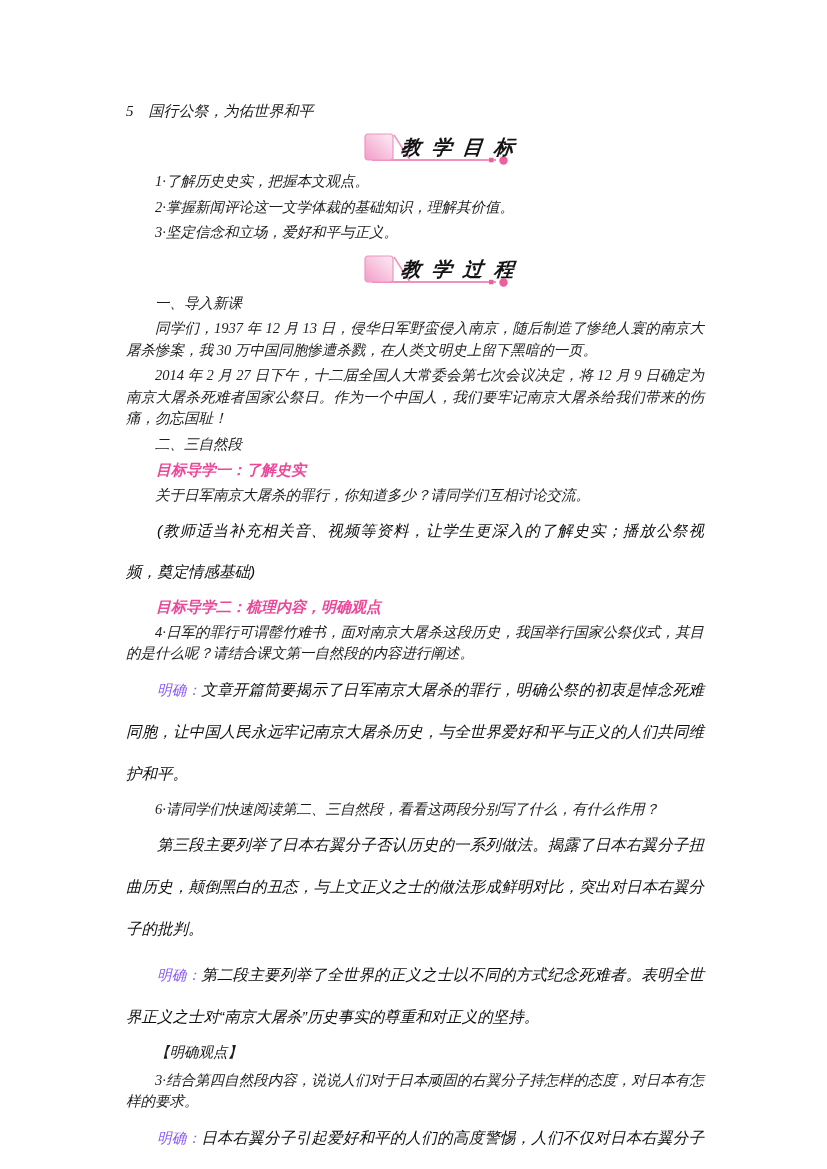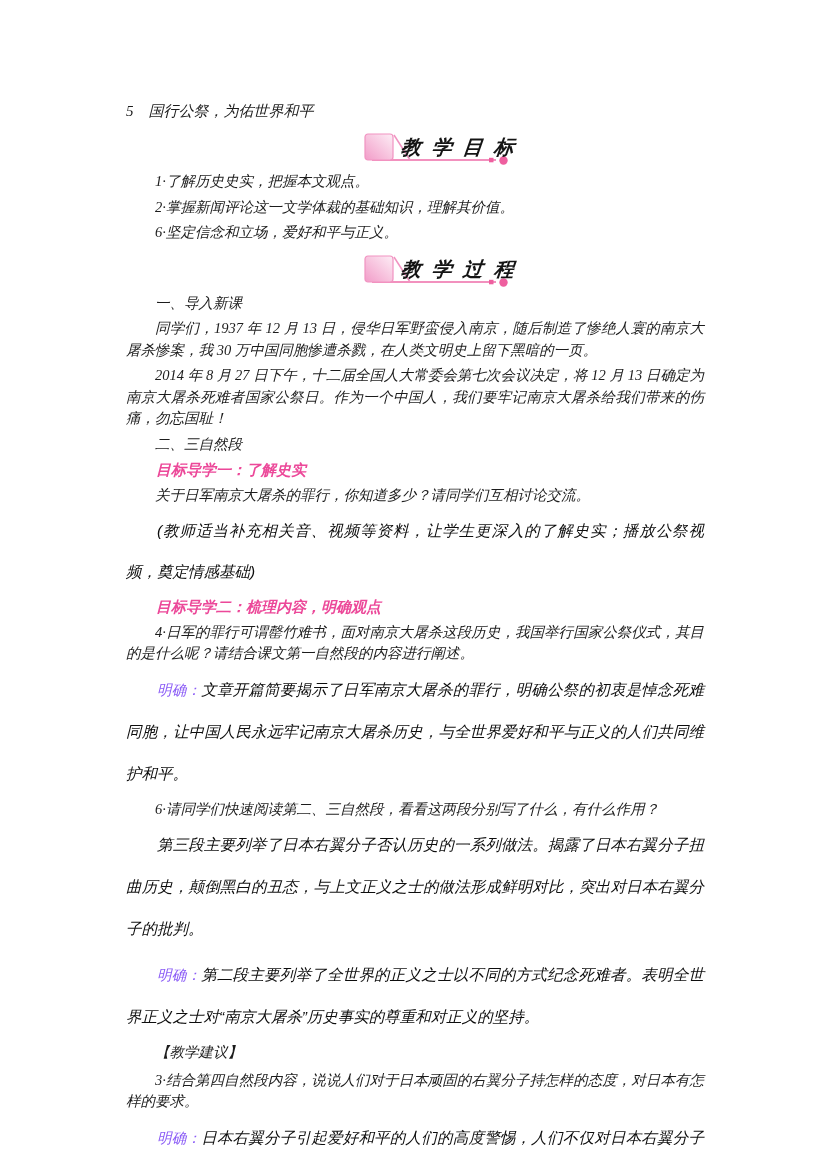--- a/index.html
+++ b/index.html
@@ -67,21 +67,21 @@
         <rect x="1" y="1" width="28" height="26" rx="3" fill="url(#pinkGrad1)" stroke="#f193c1" stroke-width="1.2"></rect>
         <rect x="125" y="24.8" width="4.5" height="4.5" fill="#ee5f9f"></rect>
         <circle cx="139.5" cy="27.5" r="4.2" fill="#ee5f9f"></circle>
       </svg>
       <span class="banner-text">教 学 目 标</span>
     </div>
 
     <div class="mt3">
       <p class="serif indent">1·了解历史史实，把握本文观点。</p>
       <p class="serif indent">2·掌握新闻评论这一文学体裁的基础知识，理解其价值。</p>
-      <p class="serif indent">6·坚定信念和立场，爱好和平与正义。</p>
+      <p class="serif indent">3·坚定信念和立场，爱好和平与正义。</p>
     </div>
 
     <div class="banner mt11">
       <svg class="banner-svg" width="152" height="36" viewBox="0 0 152 36">
         <defs>
           <linearGradient id="pinkGrad2" x1="1" y1="0" x2="0" y2="1">
             <stop offset="0" stop-color="#fdeef6"></stop>
             <stop offset="1" stop-color="#f29cc8"></stop>
           </linearGradient>
         </defs>
@@ -90,30 +90,30 @@
         <rect x="1" y="1" width="28" height="26" rx="3" fill="url(#pinkGrad2)" stroke="#f193c1" stroke-width="1.2"></rect>
         <rect x="125" y="24.8" width="4.5" height="4.5" fill="#ee5f9f"></rect>
         <circle cx="139.5" cy="27.5" r="4.2" fill="#ee5f9f"></circle>
       </svg>
       <span class="banner-text">教 学 过 程</span>
     </div>
 
     <div class="mt4">
       <p class="serif indent">一、导入新课</p>
       <p class="serif indent">同学们，1937 年 12 月 13 日，侵华日军野蛮侵入南京，随后制造了惨绝人寰的南京大屠杀惨案，我 30 万中国同胞惨遭杀戮，在人类文明史上留下黑暗的一页。</p>
-      <p class="serif indent">2014 年 8 月 27 日下午，十二届全国人大常委会第七次会议决定，将 12 月 13 日确定为南京大屠杀死难者国家公祭日。作为一个中国人，我们要牢记南京大屠杀给我们带来的伤痛，勿忘国耻！</p>
+      <p class="serif indent">2014 年 2 月 27 日下午，十二届全国人大常委会第七次会议决定，将 12 月 9 日确定为南京大屠杀死难者国家公祭日。作为一个中国人，我们要牢记南京大屠杀给我们带来的伤痛，勿忘国耻！</p>
       <p class="serif indent">二、三自然段</p>
       <p class="subhead indent">目标导学一：了解史实</p>
       <p class="serif indent">关于日军南京大屠杀的罪行，你知道多少？请同学们互相讨论交流。</p>
       <p class="hei note indent">(教师适当补充相关音、视频等资料，让学生更深入的了解史实；播放公祭视频，奠定情感基础)</p>
       <p class="subhead indent">目标导学二：梳理内容，明确观点</p>
       <p class="serif indent">4·日军的罪行可谓罄竹难书，面对南京大屠杀这段历史，我国举行国家公祭仪式，其目的是什么呢？请结合课文第一自然段的内容进行阐述。</p>
       <p class="hei indent"><span class="ans-label">明确：</span><span>文章开篇简要揭示了日军南京大屠杀的罪行，明确公祭的初衷是悼念死难同胞，让中国人民永远牢记南京大屠杀历史，与全世界爱好和平与正义的人们共同维护和平。</span></p>
       <p class="serif indent">6·请同学们快速阅读第二、三自然段，看看这两段分别写了什么，有什么作用？</p>
       <p class="hei indent">第三段主要列举了日本右翼分子否认历史的一系列做法。揭露了日本右翼分子扭曲历史，颠倒黑白的丑态，与上文正义之士的做法形成鲜明对比，突出对日本右翼分子的批判。</p>
       <p class="hei indent"><span class="ans-label">明确：</span><span>第二段主要列举了全世界的正义之士以不同的方式纪念死难者。表明全世界正义之士对“南京大屠杀”历史事实的尊重和对正义的坚持。</span></p>
-      <p class="serif indent">【教学建议】</p>
+      <p class="serif indent">【明确观点】</p>
       <p class="serif indent mt6">3·结合第四自然段内容，说说人们对于日本顽固的右翼分子持怎样的态度，对日本有怎样的要求。</p>
       <p class="hei indent"><span class="ans-label">明确：</span><span>日本右翼分子引起爱好和平的人们的高度警惕，人们不仅对日本右翼分子持强烈</span></p>
     </div>
 
   </div>
 </div>
 
 </body></html>

